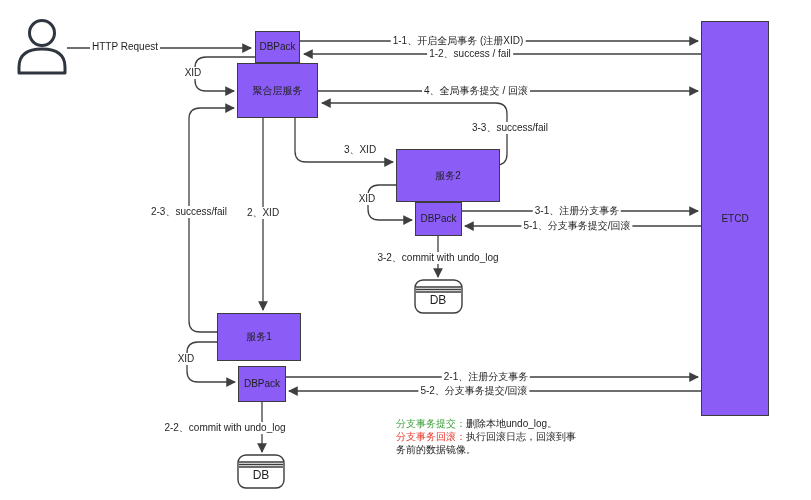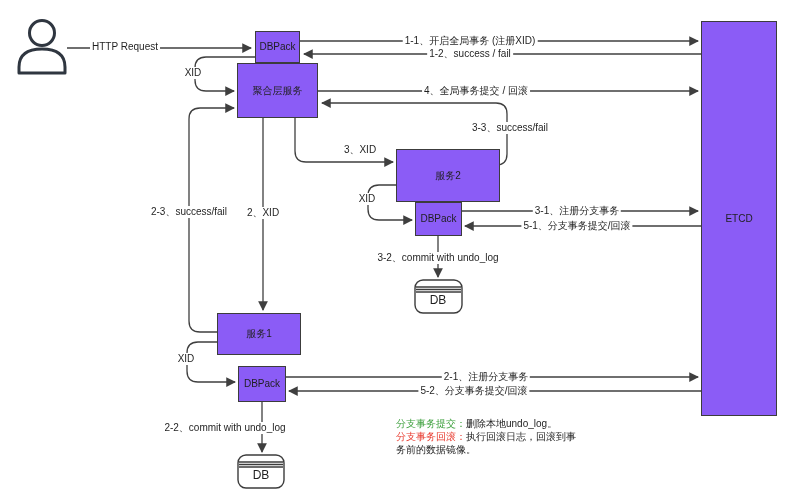--- a/index.html
+++ b/index.html
@@ -88,36 +88,36 @@
   </div>
   <div class="node" style="left:237px;top:63px;width:81px;height:55px;">
     <span>聚合层服务</span>
   </div>
   <div class="node" style="left:396px;top:149px;width:104px;height:53px;">
     <span>服务2</span>
   </div>
   <div class="node" style="left:415px;top:202px;width:47px;height:34px;">
     <span>DBPack</span>
   </div>
-  <div class="node" style="left:217px;top:313px;width:84px;height:42px;">
+  <div class="node" style="left:217px;top:313px;width:84px;height:48px;">
     <span>服务1</span>
   </div>
   <div class="node" style="left:238px;top:366px;width:48px;height:36px;">
     <span>DBPack</span>
   </div>
-  <div class="node" style="left:701px;top:21px;width:76px;height:395px;">
+  <div class="node" style="left:701px;top:21px;width:68px;height:395px;">
     <span>ETCD</span>
   </div>
 
   <div class="db-label" style="left:438px;top:300px;">DB</div>
   <div class="db-label" style="left:261px;top:475px;">DB</div>
 
   <div class="edge-label" style="left:125px;top:47px;">HTTP Request</div>
   <div class="edge-label" style="left:193px;top:73px;">XID</div>
-  <div class="edge-label" style="left:470px;top:41px;">1-1、开启全局事务 (注册XID)</div>
+  <div class="edge-label" style="left:458px;top:41px;">1-1、开启全局事务 (注册XID)</div>
   <div class="edge-label" style="left:470px;top:54px;">1-2、success / fail</div>
   <div class="edge-label" style="left:476px;top:91px;">4、全局事务提交 / 回滚</div>
   <div class="edge-label" style="left:510px;top:128px;">3-3、success/fail</div>
   <div class="edge-label" style="left:328px;top:150px;margin-left:32px;">3、XID</div>
   <div class="edge-label" style="left:367px;top:199px;">XID</div>
   <div class="edge-label" style="left:577px;top:211px;">3-1、注册分支事务</div>
   <div class="edge-label" style="left:577px;top:226px;">5-1、分支事务提交/回滚</div>
   <div class="edge-label" style="left:438px;top:258px;">3-2、commit with undo_log</div>
   <div class="edge-label" style="left:189px;top:212px;">2-3、success/fail</div>
   <div class="edge-label" style="left:263px;top:213px;">2、XID</div>

